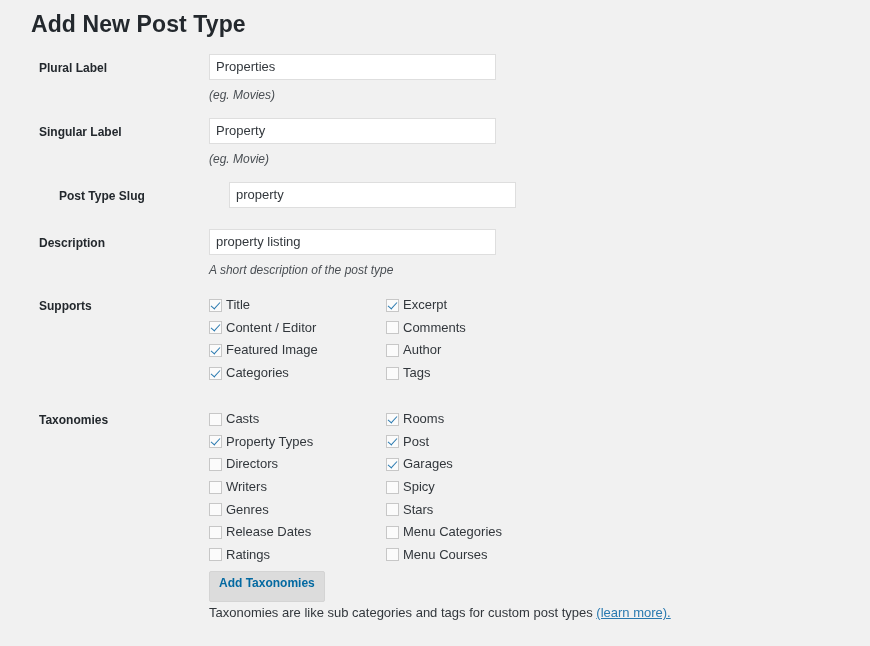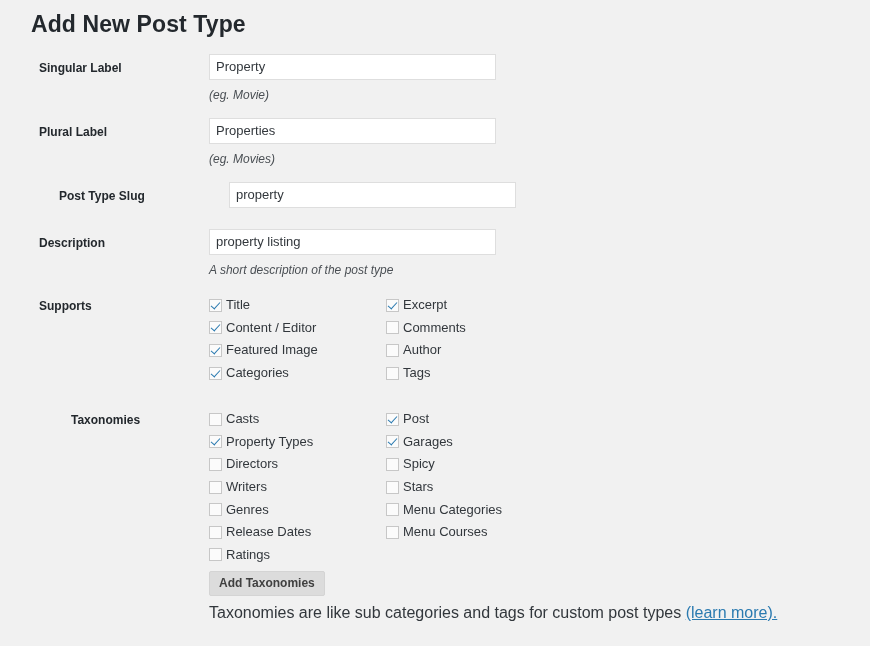--- a/index.html
+++ b/index.html
@@ -118,67 +118,67 @@
     font-size: 13px;
     color: #32373c;
     line-height: 16px;
     white-space: nowrap;
   }
   .btn {
     position: absolute;
     left: 209px;
     background: #dcdcdc;
     border: 1px solid #d4d4d4;
-    color: #404040;
+    color: #0369a1;
     font-family: "Liberation Sans", sans-serif;
     font-size: 12px;
     font-weight: bold;
-    padding: 4px 9px 5px 9px;
+    padding: 4px 9px 11px 9px;
     line-height: 14px;
     cursor: pointer;
     border-radius: 2px;
   }
   .footnote {
     position: absolute;
     left: 209px;
-    font-size: 16px;
+    font-size: 13px;
     color: #32373c;
     line-height: 17px;
     white-space: nowrap;
   }
   .footnote a {
     color: #2a7ab0;
     text-decoration: underline;
   }
 </style>
 </head>
 <body>
 
 <div class="page">
 
   <div class="page-title">Add New Post Type</div>
 
   <div class="form">
+
+    <div class="row" style="height:64px;">
+      <div class="row-label" style="top:12px;">Plural Label</div>
+      <div class="field" style="top:6px;">
+        <input class="text-input" type="text" value="Properties" style="">
+        <div class="hint">(eg. Movies)</div>
+      </div>
+    </div>
 
     <div class="row" style="height:64px;">
       <div class="row-label" style="top:12px;">Singular Label</div>
       <div class="field" style="top:6px;">
         <input class="text-input" type="text" value="Property" style="">
         <div class="hint">(eg. Movie)</div>
       </div>
     </div>
 
-    <div class="row" style="height:64px;">
-      <div class="row-label" style="top:12px;">Plural Label</div>
-      <div class="field" style="top:6px;">
-        <input class="text-input" type="text" value="Properties" style="">
-        <div class="hint">(eg. Movies)</div>
-      </div>
-    </div>
-
     <div class="row" style="height:46px;margin-left:20px;">
       <div class="row-label" style="top:12px;">Post Type Slug</div>
       <div class="field" style="top:6px;">
         <input class="text-input" type="text" value="property" style="">
       </div>
     </div>
 
     <div class="row" style="height:68px;">
       <div class="row-label" style="top:13px;">Description</div>
       <div class="field" style="top:7px;">
@@ -223,21 +223,21 @@
             </div>
             <div class="cb-item">
               <span class="cb-box"></span>
               <span class="cb-label">Tags</span>
             </div>
           </div>
       </div>
     </div>
 
     <div class="row" style="height:200px;">
-      <div class="row-label" style="top:8px;margin-left:32px;">Taxonomies</div>
+      <div class="row-label" style="top:8px;">Taxonomies</div>
       <div class="cb-grid" style="top:4px;height:160px;">
         <div class="cb-col left">
             <div class="cb-item">
               <span class="cb-box"></span>
               <span class="cb-label">Casts</span>
             </div>
             <div class="cb-item">
               <span class="cb-box checked"></span>
               <span class="cb-label">Property Types</span>
             </div>
@@ -256,20 +256,24 @@
             <div class="cb-item">
               <span class="cb-box"></span>
               <span class="cb-label">Release Dates</span>
             </div>
             <div class="cb-item">
               <span class="cb-box"></span>
               <span class="cb-label">Ratings</span>
             </div>
           </div>
         <div class="cb-col right">
+            <div class="cb-item">
+              <span class="cb-box checked"></span>
+              <span class="cb-label">Rooms</span>
+            </div>
             <div class="cb-item">
               <span class="cb-box checked"></span>
               <span class="cb-label">Post</span>
             </div>
             <div class="cb-item">
               <span class="cb-box checked"></span>
               <span class="cb-label">Garages</span>
             </div>
             <div class="cb-item">
               <span class="cb-box"></span>

